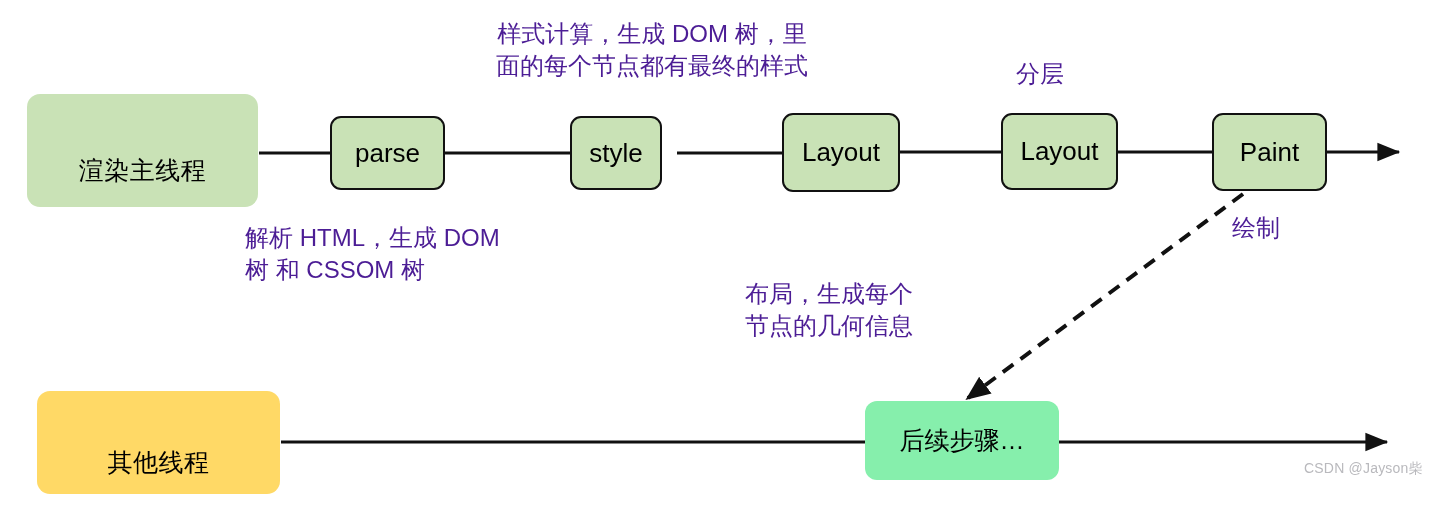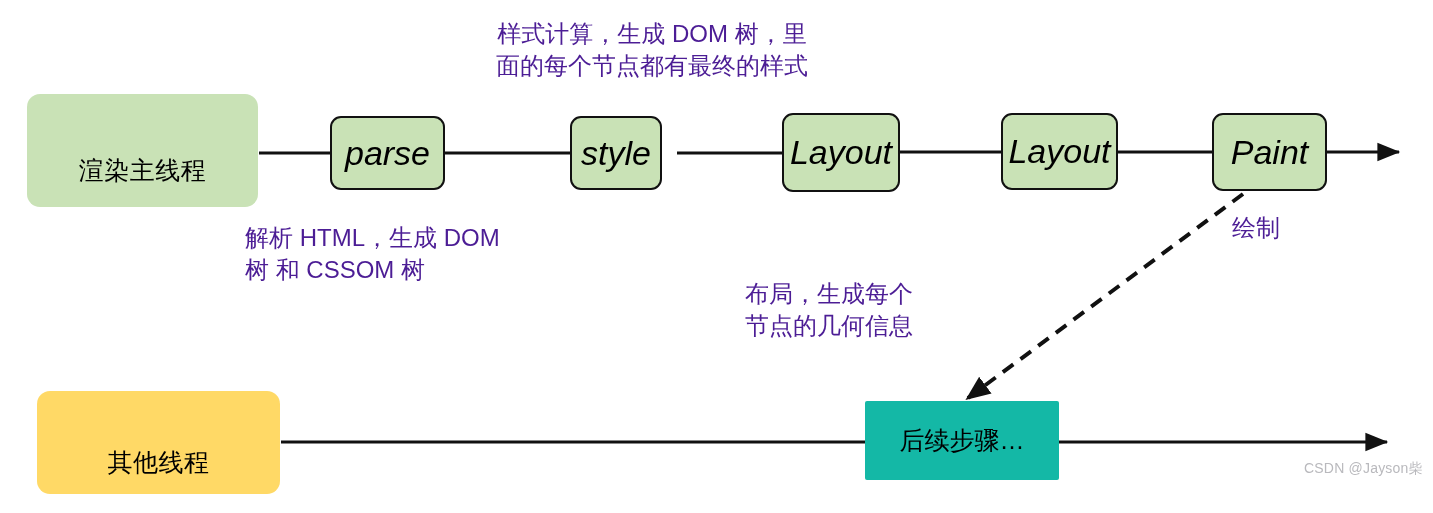--- a/index.html
+++ b/index.html
@@ -44,27 +44,26 @@
     font-size: 25px;
     letter-spacing: 0.5px;
     margin-top: 40px;
   }
   .stage-box {
     border-radius: 11px;
     border: 2.6px solid #111111;
     background: #c9e2b6;
   }
   .stage-label {
-    font-size: 34px;
-    font-style: italic;
+    font-size: 26px;
   }
   .step-box {
-    border-radius: 2px;
+    border-radius: 12px;
     border: none;
-    background: #14b8a6;
+    background: #86efac;
   }
   .step-label {
     font-size: 25px;
   }
   .note {
     position: absolute;
     font-size: 24px;
     line-height: 1.32;
     color: #4c1d95;
     white-space: pre-line;
@@ -140,18 +139,19 @@
 
   <div class="note centered" style="left:442px; top:18px; width:420px;">样式计算，生成 DOM 树，里
 面的每个节点都有最终的样式</div>
 
   <div class="note" style="left:245px; top:222px; width:330px;">解析 HTML，生成 DOM
 树 和 CSSOM 树</div>
 
   <div class="note" style="left:745px; top:236px; width:260px;margin-top:42px;">布局，生成每个
 节点的几何信息</div>
 
+  <div class="note" style="left:1016px; top:58px; width:120px;">分层</div>
 
   <div class="note" style="left:1232px; top:212px; width:120px;">绘制</div>
 
   <div class="watermark" style="left:1304px; top:460px;">CSDN @Jayson柴</div>
 
 </div>
 
 </body></html>

